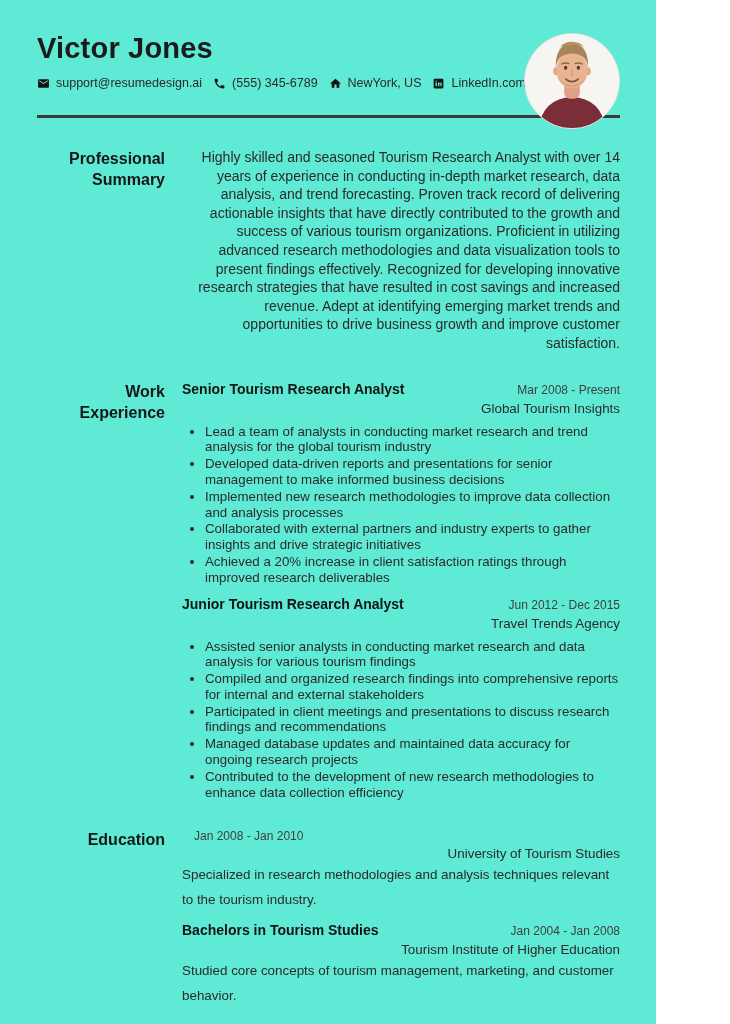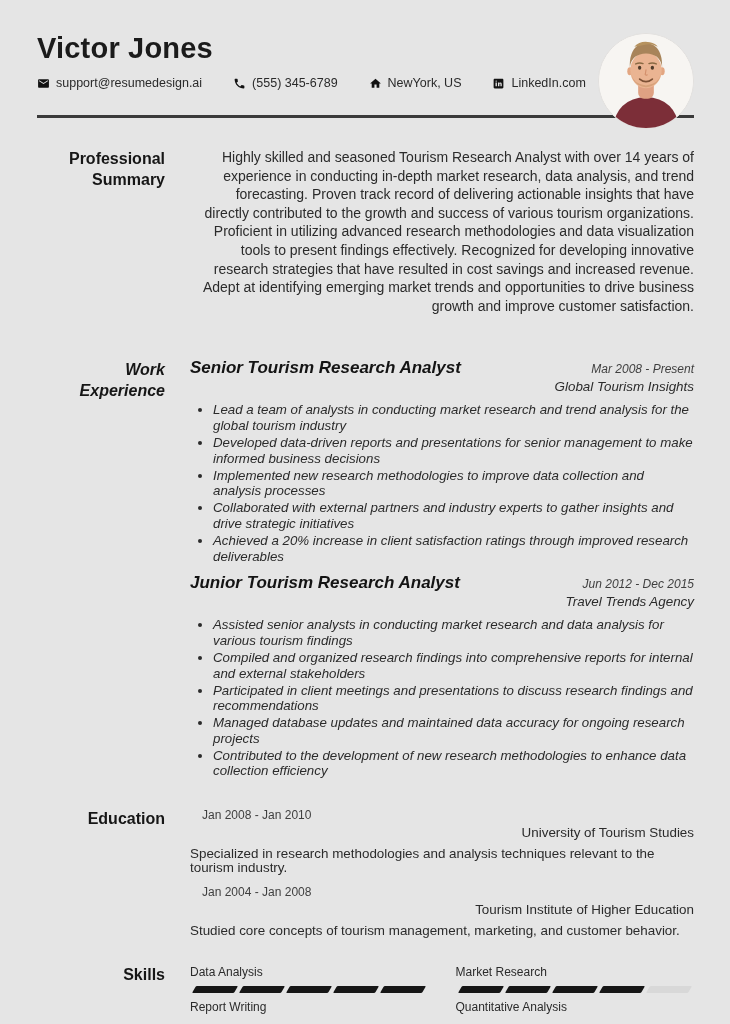--- a/index.html
+++ b/index.html
@@ -1,20 +1,20 @@
 <!DOCTYPE html>
 <html><head>
 <meta charset="utf-8">
 <style>
   html, body { margin: 0; padding: 0; background: #ffffff; }
   .page {
     position: relative;
-    width: 730px;
+    width: 656px;
     height: 1024px;
-    background: #e5e5e5;
+    background: #5eead4;
     overflow: hidden;
     font-family: "Liberation Sans", sans-serif;
     color: #2b2b2b;
   }
 
   
   .header { position: relative; padding: 32px 36px 0 37px; }
   .name {
     font-size: 29px;
     font-weight: 700;
@@ -24,21 +24,21 @@
   }
   .job-headline {
     font-size: 15px;
     line-height: 19px;
     margin-top: 6px;
     color: #222222;
   }
   .contact-row {
     display: flex;
     align-items: center;
-    gap: 31px;
+    gap: 11px;
     margin-top: 12px;
     font-size: 12.5px;
     color: #2a2a2a;
   }
   .contact-item { display: flex; align-items: center; gap: 6px; white-space: nowrap; }
   .contact-item svg { width: 13px; height: 13px; fill: #121212; flex: 0 0 auto; }
 
   .photo {
     position: absolute;
     top: 33px;
@@ -57,57 +57,57 @@
     height: 3px;
     background: #3a3a3a;
     margin: 25px 36px 0 37px;
   }
 
   
   .sections { padding: 0 36px 0 37px; }
   .section {
     display: grid;
     grid-template-columns: 128px 1fr;
-    column-gap: 25px;
+    column-gap: 17px;
   }
   .section-label {
     text-align: right;
     font-size: 16px;
     font-weight: 700;
     line-height: 1.32;
     color: #161616;
   }
   .sec-summary    { margin-top: 30px; }
-  .sec-experience { margin-top: 44px; font-style: italic; }
+  .sec-experience { margin-top: 28px; }
   .sec-education  { margin-top: 28px; }
   .sec-skills     { margin-top: 26px; }
 
   .summary-text {
     font-size: 14px;
     line-height: 18.6px;
     color: #2b2b2b;
     text-align: right;
   }
 
   
   .entry-head { display: flex; justify-content: space-between; align-items: baseline; }
-  .entry-title { font-size: 17px; font-weight: 700; line-height: 17px; color: #141414; }
+  .entry-title { font-size: 14px; font-weight: 700; line-height: 17px; color: #141414; }
   .entry-date  { font-size: 12px; color: #3f3f3f; white-space: nowrap; padding-left: 12px; }
   .entry-sub   { font-size: 13.4px; line-height: 17px; margin-top: 2px; color: #2b2b2b; text-align: right; }
 
   ul.bullets { margin: 7px 0 0 0; padding-left: 23px; }
   ul.bullets li {
     font-size: 13.3px;
     line-height: 15.8px;
     margin-bottom: 1px;
     color: #2b2b2b;
   }
   .job + .job { margin-top: 10px; }
 
-  .degree-desc { font-size: 13.4px; line-height: 14px; margin-top: 6px; color: #2b2b2b; }
+  .degree-desc { font-size: 13.4px; line-height: 25px; color: #2b2b2b; }
   .degree + .degree { margin-top: 10px; }
 
   
   .skills-grid {
     display: grid;
     grid-template-columns: 1fr 1fr;
     column-gap: 27px;
     row-gap: 6px;
   }
   .skill-name { font-size: 12px; line-height: 16px; color: #2b2b2b; }
@@ -230,20 +230,21 @@
         <div class="degree">
           <div class="entry-head">
             <span class="entry-date">Jan 2008 - Jan 2010</span>
           </div>
           <div class="entry-sub">University of Tourism Studies</div>
           <div class="degree-desc">Specialized in research methodologies and analysis techniques relevant to the tourism industry.</div>
         </div>
 
         <div class="degree">
           <div class="entry-head">
+            <span class="entry-title">Bachelors in Tourism Studies</span>
             <span class="entry-date">Jan 2004 - Jan 2008</span>
           </div>
           <div class="entry-sub">Tourism Institute of Higher Education</div>
           <div class="degree-desc">Studied core concepts of tourism management, marketing, and customer behavior.</div>
         </div>
 
       </div>
     </div>
 
     <div class="section sec-skills">

